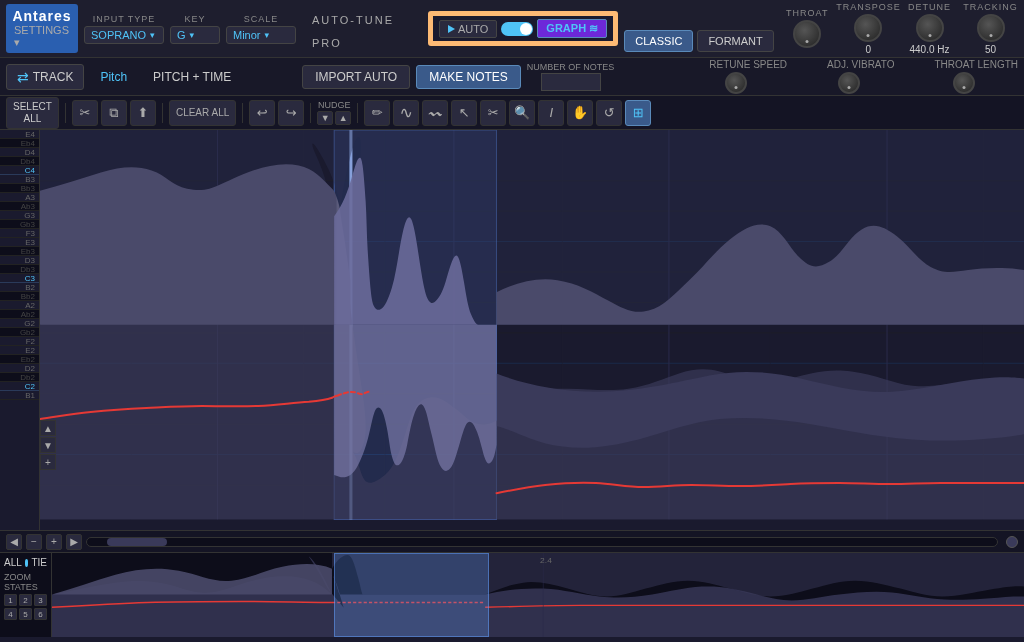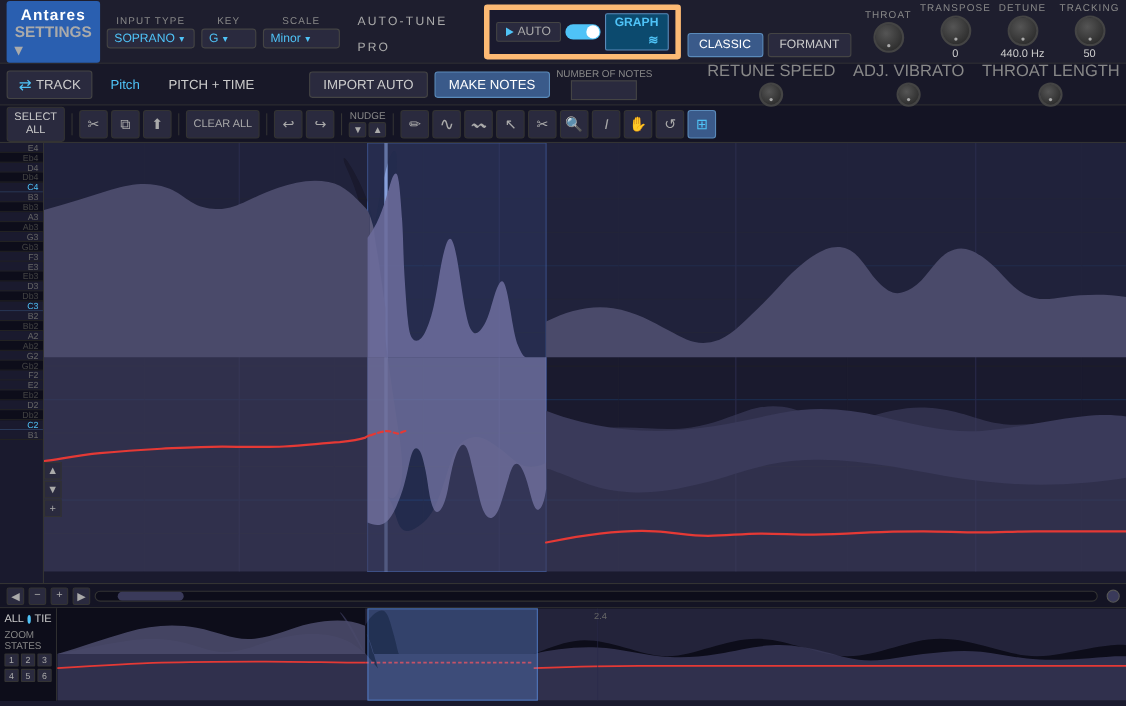--- a/index.html
+++ b/index.html
@@ -33,26 +33,25 @@
       min-width: 72px;
     }
     .logo-text {
       color: white;
       font-weight: bold;
       font-size: 14px;
       letter-spacing: 1px;
     }
     .settings-btn {
       color: #aaa;
-      font-size: 14px;
+      font-size: 11px;
       cursor: pointer;
       display: flex;
       align-items: center;
       gap: 2px;
-      font-weight: bold;
     }
     .section-group {
       display: flex;
       flex-direction: column;
       align-items: center;
       gap: 2px;
     }
     .section-label {
       color: #888;
       font-size: 9px;
@@ -150,32 +149,31 @@
     .toggle-knob {
       width: 12px;
       height: 12px;
       background: white;
       border-radius: 50%;
       position: absolute;
       right: 1px;
       top: 1px;
     }
     .graph-btn {
-      background: #0c4a6e;
+      background: #6d28d9;
       border: 1px solid #5a8aba;
       color: #4fc3f7;
       padding: 2px 8px;
       border-radius: 2px;
       cursor: pointer;
       font-size: 11px;
       font-weight: bold;
       display: flex;
-      align-items: flex-end;
+      align-items: flex-start;
       gap: 3px;
-      flex-direction: column;
     }
 
     .knob-group {
       display: flex;
       flex-direction: column;
       align-items: center;
       gap: 2px;
       min-width: 55px;
     }
     .knob {
@@ -285,22 +283,23 @@
 
     .retune-group, .vibrato-group, .throat-len-group {
       display: flex;
       flex-direction: column;
       align-items: center;
       gap: 2px;
       margin-left: 10px;
     }
     .retune-label {
       color: #888;
-      font-size: 15px;
+      font-size: 10px;
       text-transform: uppercase;
+      margin-left: 24px;
     }
 
     
     .toolbar {
       display: flex;
       align-items: center;
       background: #141424;
       border-bottom: 1px solid #333;
       height: 34px;
       padding: 0 6px;

